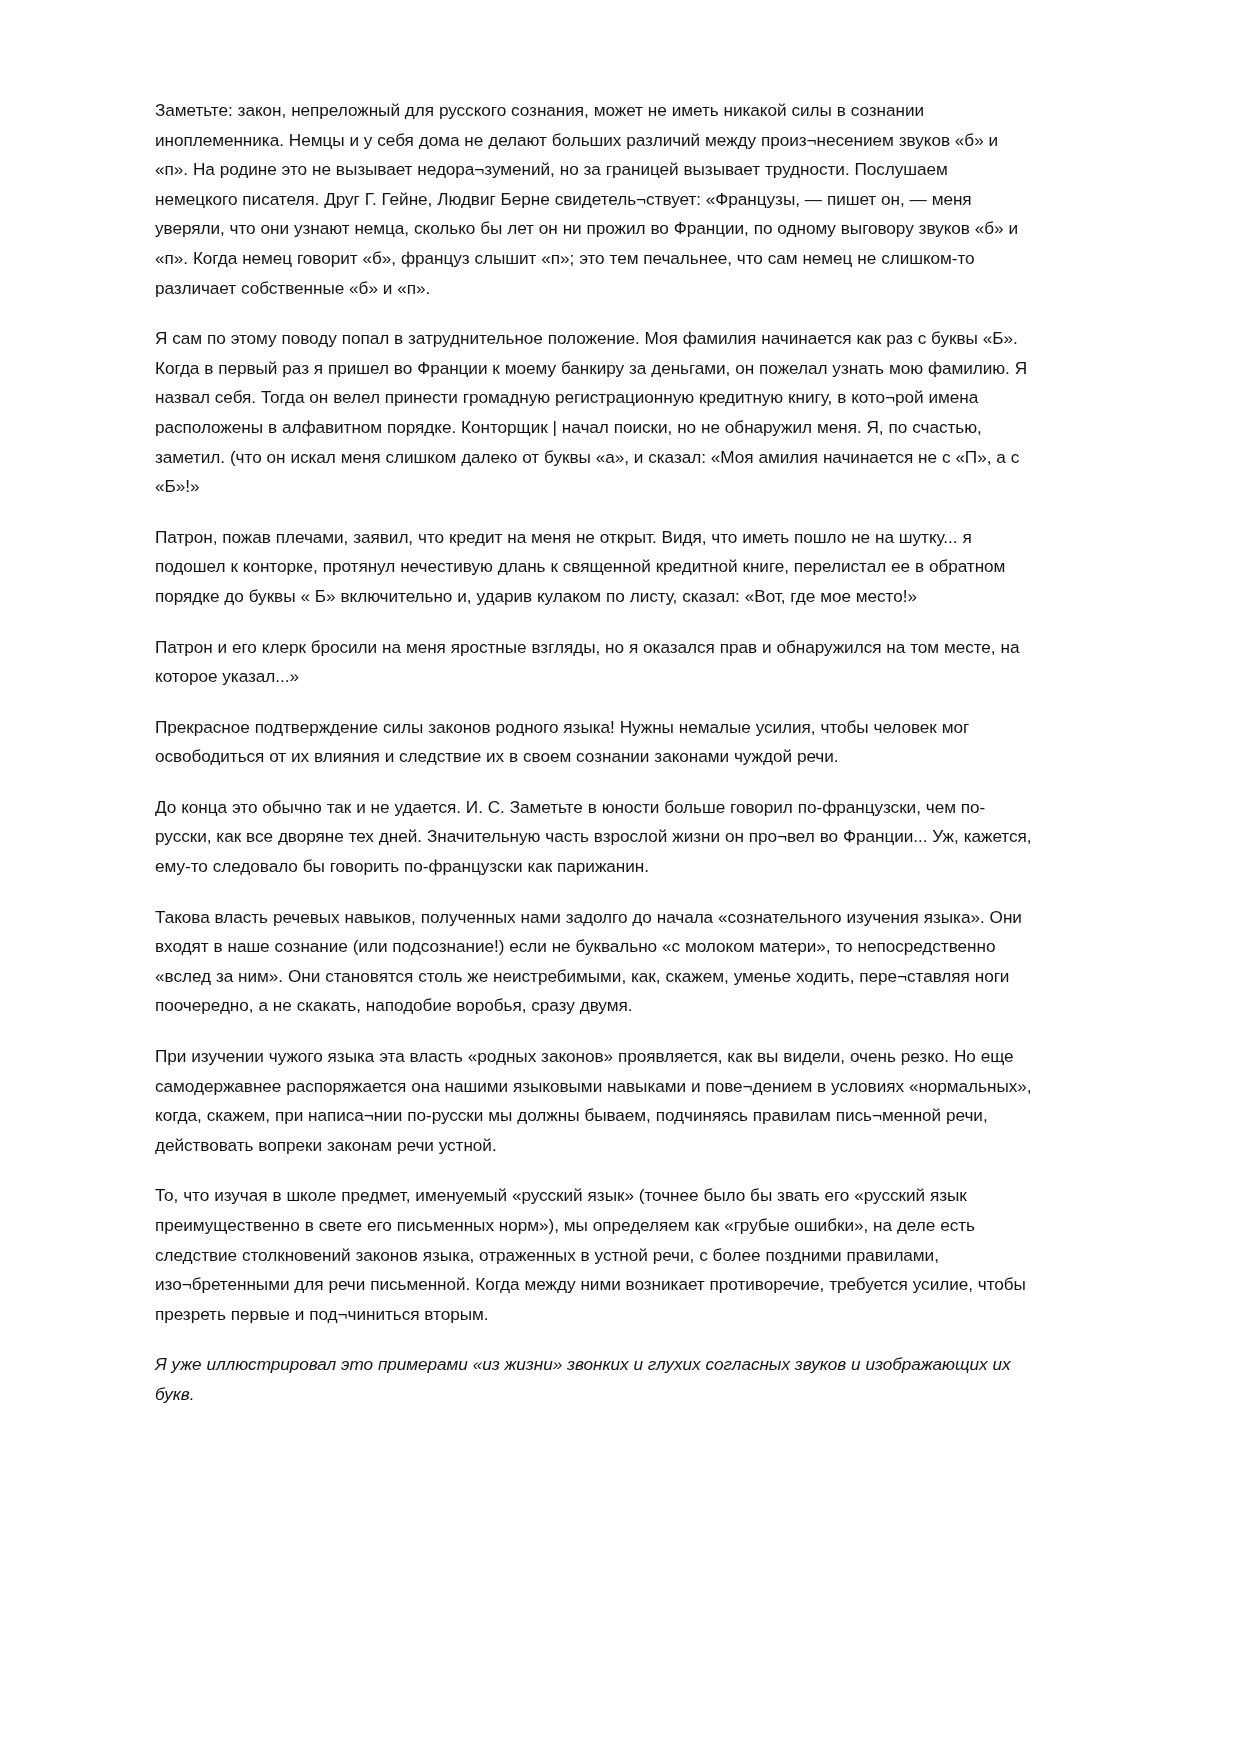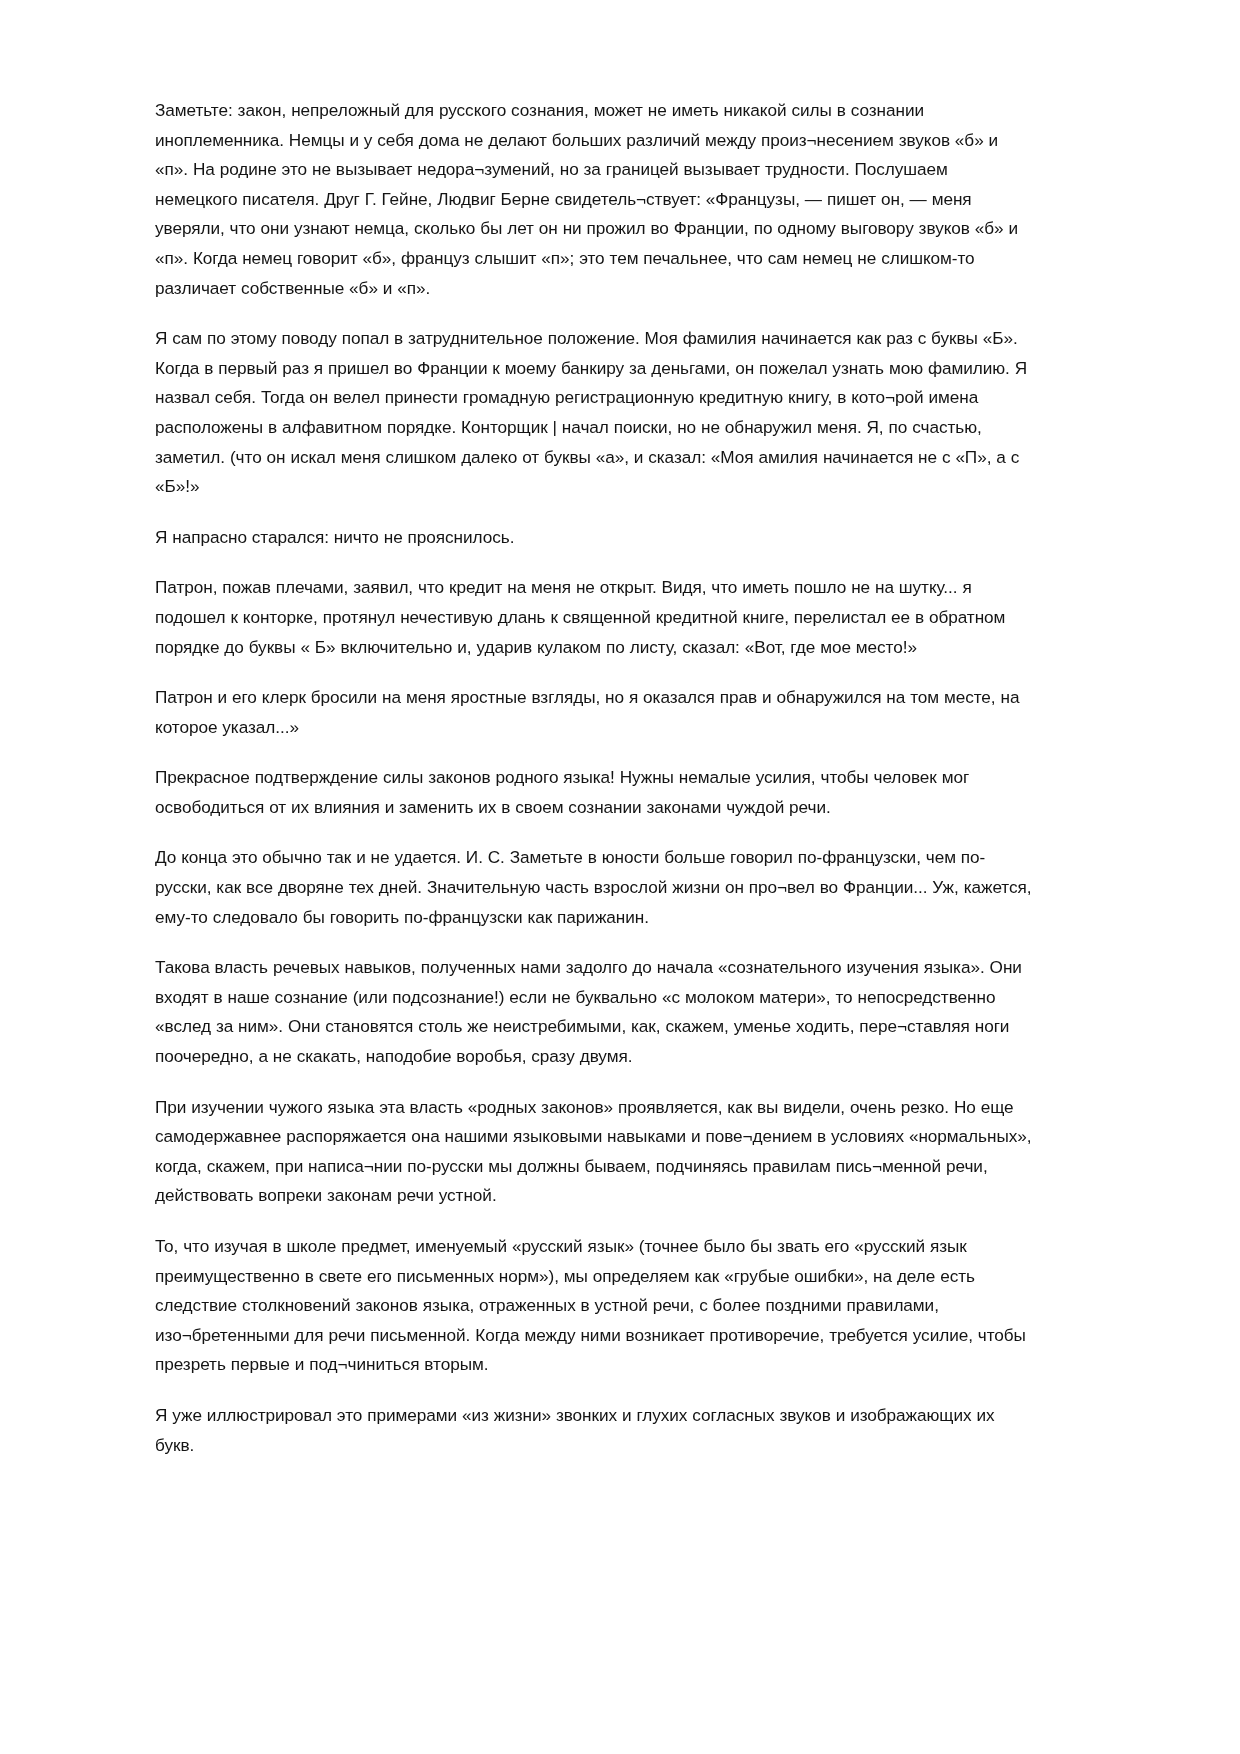--- a/index.html
+++ b/index.html
@@ -31,32 +31,32 @@
     line-height: 29.6px;
     text-align: left;
     letter-spacing: -0.06px;
     word-spacing: 0.2px;
     color: #141414;
     font-weight: 400;
     white-space: pre-wrap;
   }
   .para:last-child {
     margin-bottom: 0;
+    font-style: italic;
   }
 </style>
 </head>
 <body>
 
 <div id="page">
   <div id="text-column">
     <p class="para">Заметьте: закон, непреложный для русского сознания, может не иметь никакой силы в сознании иноплеменника. Немцы и у себя дома не делают больших различий между произ¬несением звуков «б» и «п». На родине это не вызывает недора¬зумений, но за границей вызывает трудности. Послушаем немецкого писателя. Друг Г. Гейне, Людвиг Берне свидетель¬ствует: «Французы, — пишет он, — меня уверяли, что они узнают немца, сколько бы лет он ни прожил во Франции, по одному выговору звуков «б» и «п». Когда немец говорит «б», француз слышит «п»; это тем печальнее, что сам немец не слишком-то различает собственные «б» и «п».</p>
     <p class="para">Я сам по этому поводу попал в затруднительное положение. Моя фамилия начинается как раз с буквы «Б». Когда в первый раз я пришел во Франции к моему банкиру за деньгами, он пожелал узнать мою фамилию. Я назвал себя. Тогда он велел принести громадную регистрационную кредитную книгу, в кото¬рой имена расположены в алфавитном порядке. Конторщик | начал поиски, но не обнаружил меня. Я, по счастью, заметил. (что он искал меня слишком далеко от буквы «а», и сказал: «Моя амилия начинается не с «П», а с «Б»!»</p>
-    <p class="para">Я напрасно старался: ничто не прояснилось.</p>
     <p class="para">Патрон, пожав плечами, заявил, что кредит на меня не открыт. Видя, что иметь пошло не на шутку... я подошел к конторке, протянул нечестивую длань к священной кредитной книге, перелистал ее в обратном порядке до буквы « Б» включительно и, ударив кулаком по листу, сказал: «Вот, где мое место!»</p>
     <p class="para">Патрон и его клерк бросили на меня яростные взгляды, но я оказался прав и обнаружился на том месте, на которое указал...»</p>
-    <p class="para">Прекрасное подтверждение силы законов родного языка! Нужны немалые усилия, чтобы человек мог освободиться от их влияния и заменить их в своем сознании законами чуждой речи.</p>
+    <p class="para">Прекрасное подтверждение силы законов родного языка! Нужны немалые усилия, чтобы человек мог освободиться от их влияния и следствие их в своем сознании законами чуждой речи.</p>
     <p class="para">До конца это обычно так и не удается. И. С. Заметьте в юности больше говорил по-французски, чем по-русски, как все дворяне тех дней. Значительную часть взрослой жизни он про¬вел во Франции... Уж, кажется, ему-то следовало бы говорить по-французски как парижанин.</p>
     <p class="para">Такова власть речевых навыков, полученных нами задолго до начала «сознательного изучения языка». Они входят в наше сознание (или подсознание!) если не буквально «с молоком матери», то непосредственно «вслед за ним». Они становятся столь же неистребимыми, как, скажем, уменье ходить, пере¬ставляя ноги поочередно, а не скакать, наподобие воробья, сразу двумя.</p>
     <p class="para">При изучении чужого языка эта власть «родных законов» проявляется, как вы видели, очень резко. Но еще самодержавнее распоряжается она нашими языковыми навыками и пове¬дением в условиях «нормальных», когда, скажем, при написа¬нии по-русски мы должны бываем, подчиняясь правилам пись¬менной речи, действовать вопреки законам речи устной.</p>
     <p class="para">То, что изучая в школе предмет, именуемый «русский язык» (точнее было бы звать его «русский язык преимущественно в свете его письменных норм»), мы определяем как «грубые ошибки», на деле есть следствие столкновений законов языка, отраженных в устной речи, с более поздними правилами, изо¬бретенными для речи письменной. Когда между ними возникает противоречие, требуется усилие, чтобы презреть первые и под¬чиниться вторым.</p>
     <p class="para">Я уже иллюстрировал это примерами «из жизни» звонких и глухих согласных звуков и изображающих их букв.</p>
   </div>
 </div>
 
 </body></html>

